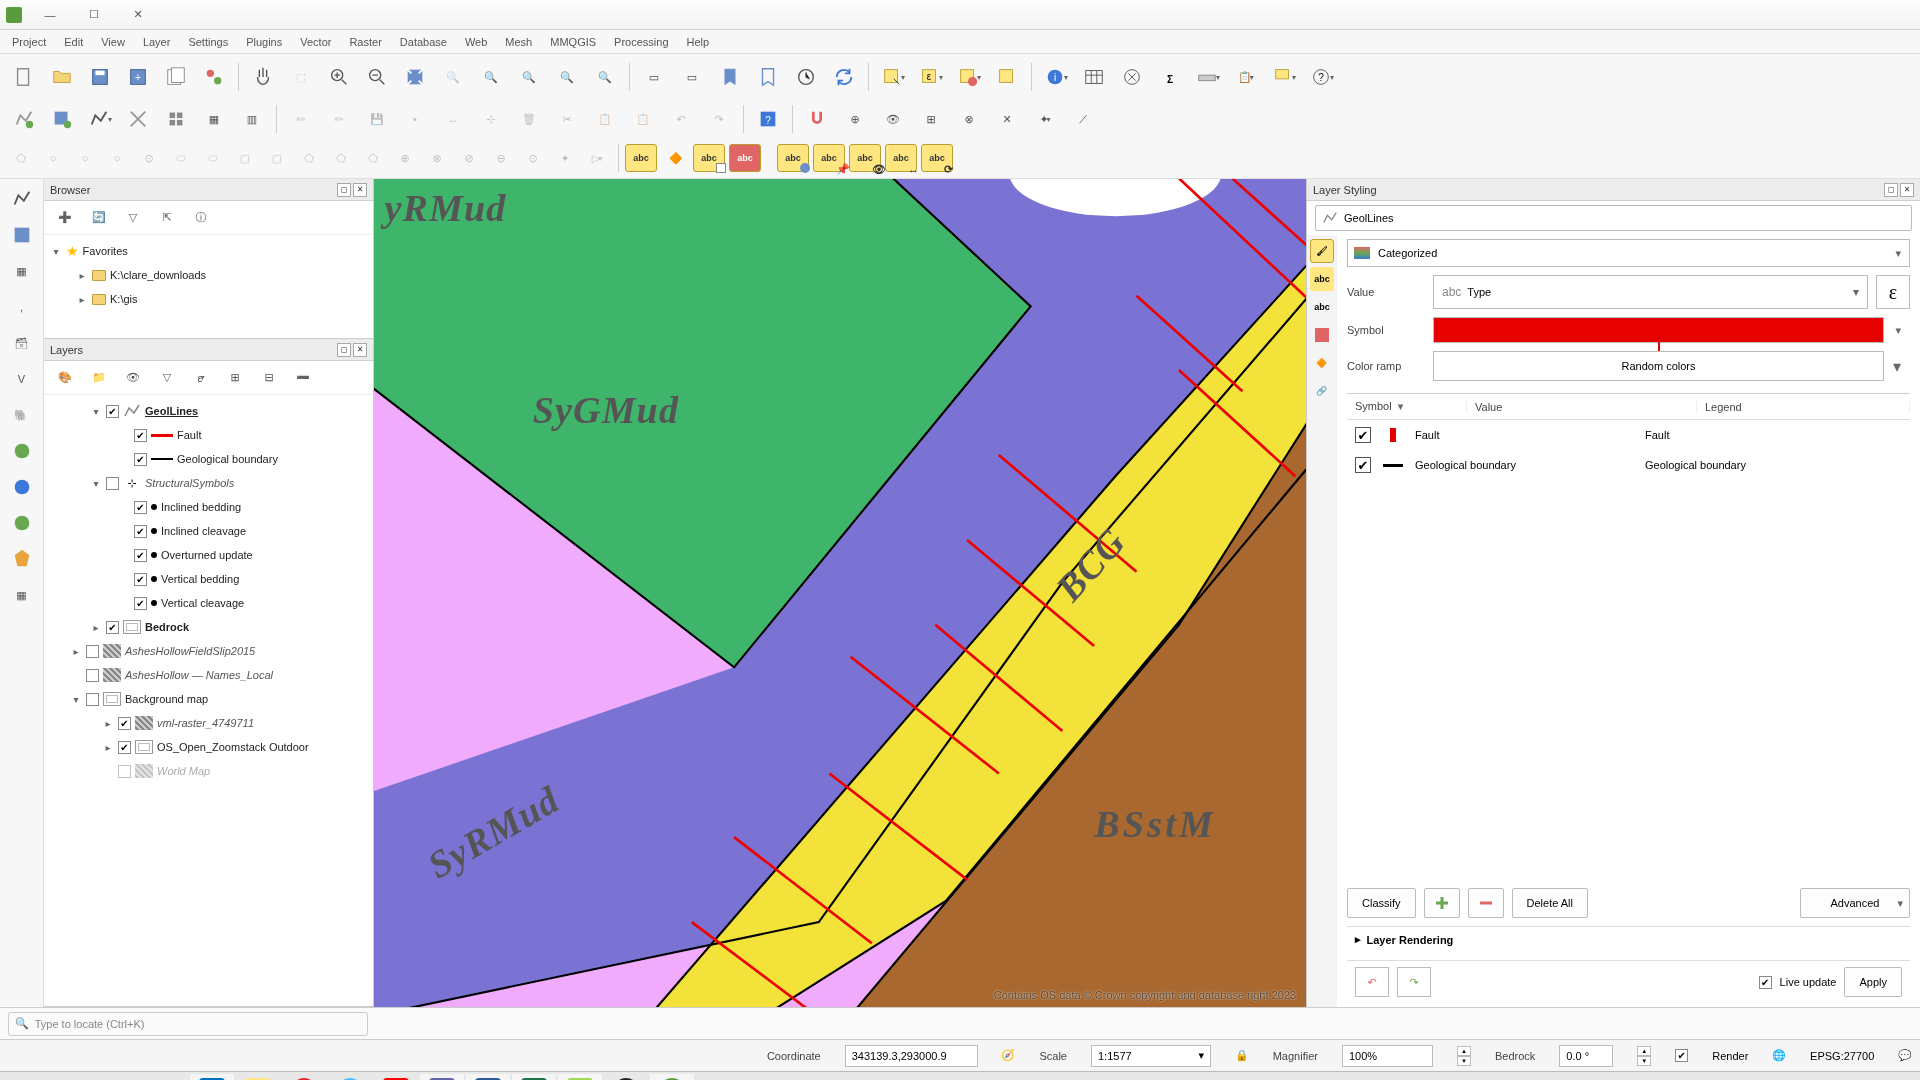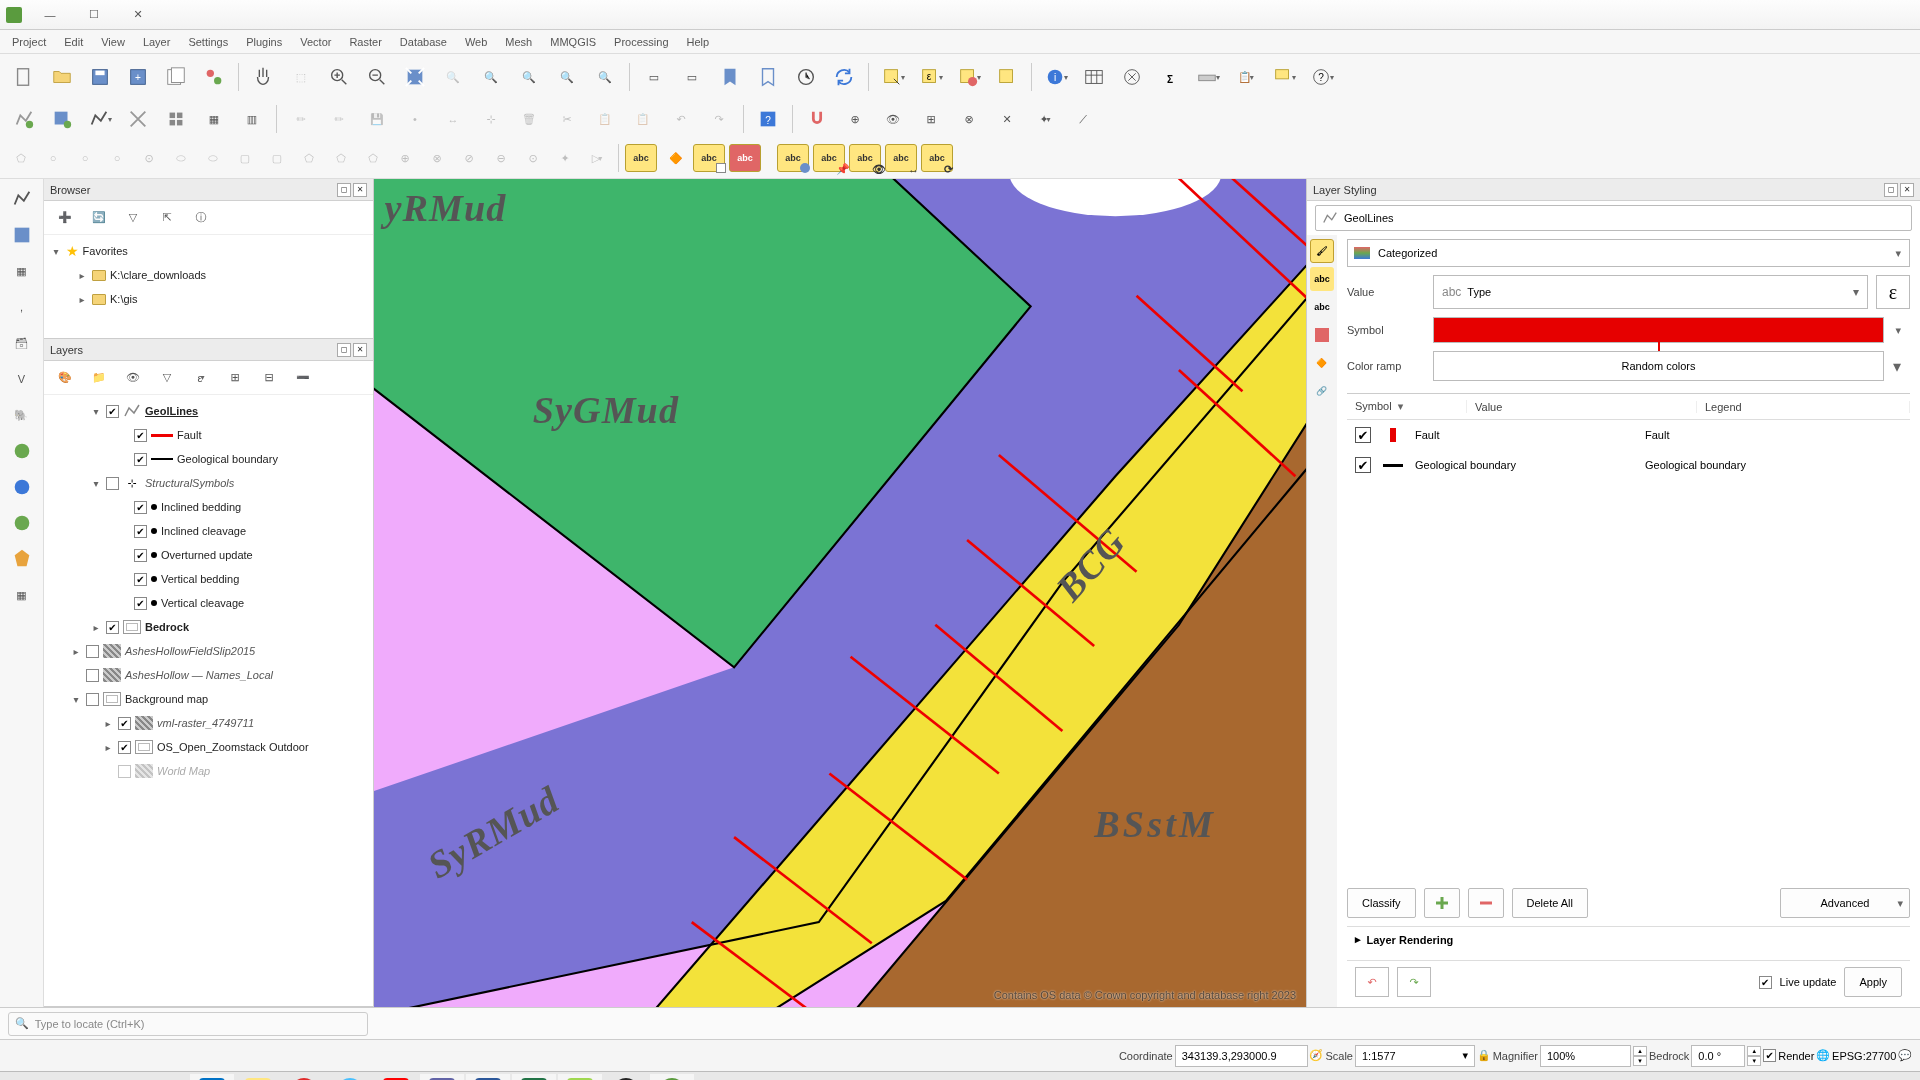--- a/index.html
+++ b/index.html
@@ -106,21 +106,21 @@
 .btn.adv::after { content: "▾"; position: absolute; right: 6px; color: #666; }
 .layer-rend { padding: 6px 8px; border-top: 1px solid #ddd; display: flex; align-items: center; gap: 6px; font-weight: bold; }
 .apply-row { display: flex; align-items: center; gap: 8px; padding: 6px 8px; border-top: 1px solid #ddd; }
 .apply-row .spacer { flex: 1; }
 .arrow-btn { width: 34px; height: 30px; border: 1px solid #bbb; display: flex; align-items: center; justify-content: center; }
 
 
 .locator-row { height: 32px; display: flex; align-items: center; padding: 0 8px; background: #fafafa; border-top: 1px solid #ccc; }
 .locator { width: 360px; height: 24px; border: 1px solid #ccc; border-radius: 3px; display: flex; align-items: center; padding: 0 6px; gap: 6px; color: #888; }
 
-.statusbar { height: 32px; display: flex; align-items: center; padding: 0 8px; gap: 2px; background: #f5f5f5; border-top: 1px solid #ccc; }
+.statusbar { height: 32px; display: flex; align-items: center; padding: 0 8px; gap: 24px; background: #f5f5f5; border-top: 1px solid #ccc; }
 .sb-field { height: 22px; border: 1px solid #bbb; padding: 0 6px; display: flex; align-items: center; background: #fff; }
 .sb-label { color: #444; }
 .spinner { display: flex; flex-direction: column; }
 .spinner div { width: 14px; height: 10px; border: 1px solid #bbb; font-size: 7px; display: flex; align-items: center; justify-content: center; background: #fff; }
 
 
 .taskbar { height: 40px; background: #e8e8e8; border-top: 1px solid #bbb; display: flex; align-items: center; padding: 0 6px; gap: 2px; }
 .task-btn { width: 44px; height: 36px; display: flex; align-items: center; justify-content: center; border-bottom: 2px solid transparent; }
 .task-btn.active { border-bottom-color: #0078d4; background: #f5f5f5; }
 .task-btn .app-sq { width: 26px; height: 26px; border-radius: 4px; }
@@ -728,21 +728,21 @@
               <svg width="18" height="18">
                 <path d="M9 3v12M3 9h12" stroke="#6aa84f" stroke-width="3"></path>
               </svg>
             </div>
           <div class="btn sq">
               <svg width="18" height="18">
                 <path d="M3 9h12" stroke="#e06666" stroke-width="3"></path>
               </svg>
             </div>
           <div class="btn">Delete All</div>
-          <div class="btn adv" style="width:130px">
+          <div class="btn adv" style="width:110px">
               <span>Advanced</span>
             </div>
         </div>
         <div class="layer-rend">
           <span>▸</span>
             <span>Layer Rendering</span>
         </div>
         <div class="apply-row">
           <div class="arrow-btn" style="color:#e06666">↶</div>
           <div class="arrow-btn" style="color:#6aa84f">↷</div>

